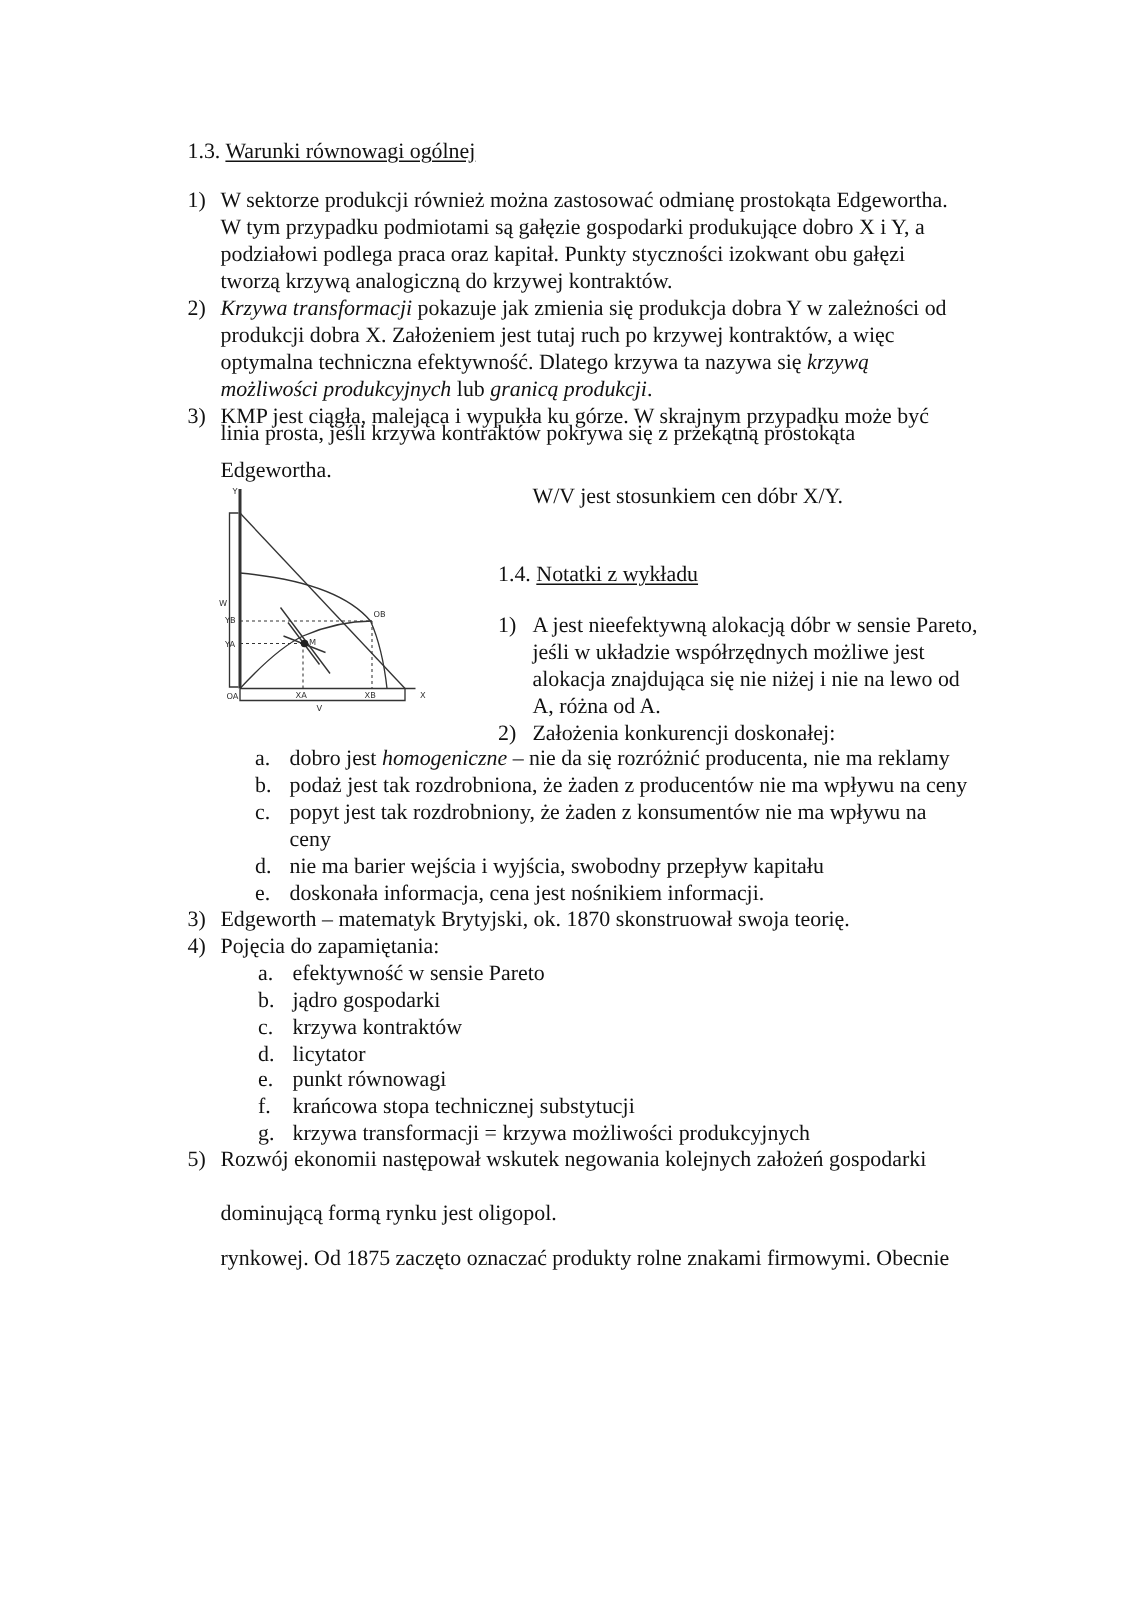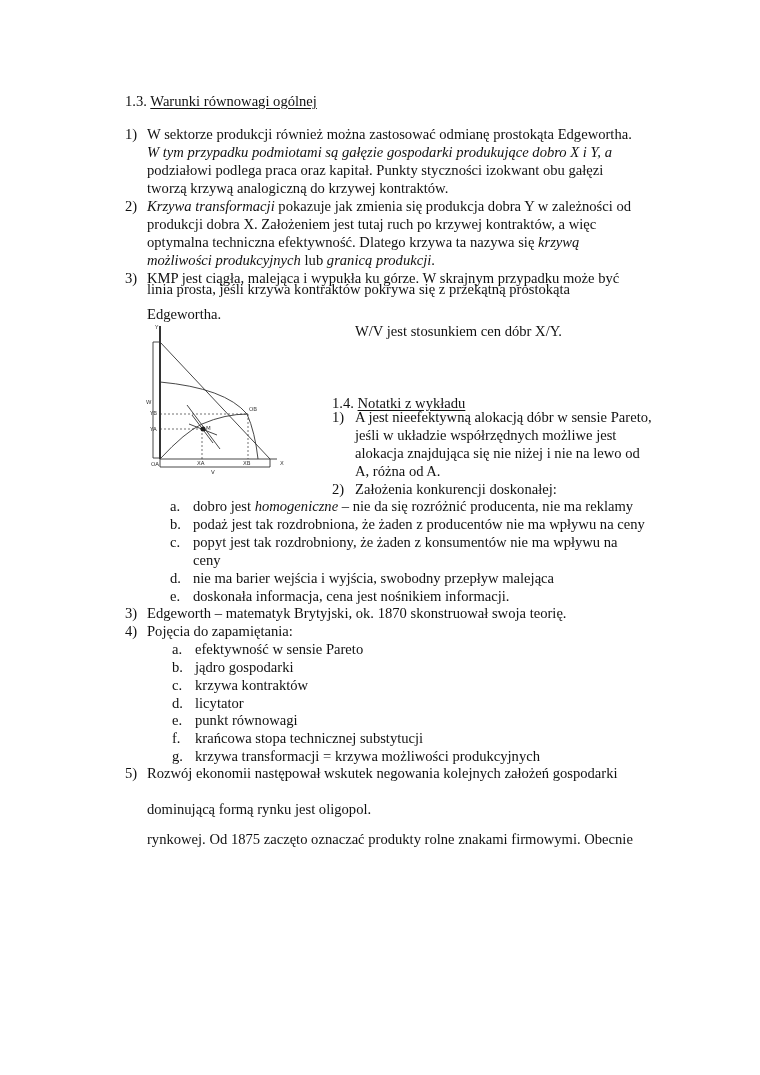--- a/index.html
+++ b/index.html
@@ -13,21 +13,21 @@
 </head>
 <body>
 
 <div class="ln" style="left:125px;top:92px;">
   <span>1.3.</span>
   <span class="u">Warunki równowagi ogólnej </span>
 </div>
 
 <div class="ln" style="left:125px;top:125px;">1)</div>
 <div class="ln" style="left:147px;top:125px;">W sektorze produkcji również można zastosować odmianę prostokąta Edgewortha.</div>
-<div class="ln" style="left:147px;top:143px;font-style:italic;">W tym przypadku podmiotami są gałęzie gospodarki produkujące dobro X i Y, a</div>
+<div class="ln" style="left:147px;top:143px;">W tym przypadku podmiotami są gałęzie gospodarki produkujące dobro X i Y, a</div>
 <div class="ln" style="left:147px;top:161px;">podziałowi podlega praca oraz kapitał. Punkty styczności izokwant obu gałęzi</div>
 <div class="ln" style="left:147px;top:179px;">tworzą krzywą analogiczną do krzywej kontraktów.</div>
 
 <div class="ln" style="left:125px;top:197px;">2)</div>
 <div class="ln" style="left:147px;top:197px;">
   <i>Krzywa transformacji</i><span> pokazuje jak zmienia się produkcja dobra Y w zależności od</span>
 </div>
 <div class="ln" style="left:147px;top:215px;">produkcji dobra X. Założeniem jest tutaj ruch po krzywej kontraktów, a więc</div>
 <div class="ln" style="left:147px;top:233px;">
   <span>optymalna techniczna efektywność. Dlatego krzywa ta nazywa się </span><i>krzywą</i>
@@ -80,21 +80,21 @@
     <text x="61" y="108">M</text>
     <text x="104" y="89">OB</text>
     <text x="6" y="144">OA</text>
     <text x="52" y="143">XA</text>
     <text x="98" y="143">XB</text>
     <text x="135" y="143">X</text>
     <text x="66" y="152">V</text>
   </g>
 </svg>
 
-<div class="ln" style="left:332px;top:394px;font-family:Liberation Serif, serif;">
+<div class="ln" style="left:332px;top:374px;font-family:Liberation Serif, serif;">
   <span>1.4.</span>
   <span class="u">Notatki z wykładu</span>
 </div>
 
 <div class="ln" style="left:332px;top:408px;">1)</div>
 <div class="ln" style="left:355px;top:408px;">A jest nieefektywną alokacją dóbr w sensie Pareto,</div>
 <div class="ln" style="left:355px;top:426px;">jeśli w układzie współrzędnych możliwe jest</div>
 <div class="ln" style="left:355px;top:444px;">alokacja znajdująca się nie niżej i nie na lewo od</div>
 <div class="ln" style="left:355px;top:462px;">A, różna od A.</div>
 
@@ -104,21 +104,21 @@
 <div class="ln" style="left:170px;top:497px;">a.</div>
 <div class="ln" style="left:193px;top:497px;">
   <span>dobro jest </span><i>homogeniczne</i><span> – nie da się rozróżnić producenta, nie ma reklamy</span>
 </div>
 <div class="ln" style="left:170px;top:515px;">b.</div>
 <div class="ln" style="left:193px;top:515px;">podaż jest tak rozdrobniona, że żaden z producentów nie ma wpływu na ceny</div>
 <div class="ln" style="left:170px;top:533px;">c.</div>
 <div class="ln" style="left:193px;top:533px;">popyt jest tak rozdrobniony, że żaden z konsumentów nie ma wpływu na</div>
 <div class="ln" style="left:193px;top:551px;">ceny</div>
 <div class="ln" style="left:170px;top:569px;">d.</div>
-<div class="ln" style="left:193px;top:569px;">nie ma barier wejścia i wyjścia, swobodny przepływ malejąca</div>
+<div class="ln" style="left:193px;top:569px;">nie ma barier wejścia i wyjścia, swobodny przepływ kapitału</div>
 <div class="ln" style="left:170px;top:587px;">e.</div>
 <div class="ln" style="left:193px;top:587px;">doskonała informacja, cena jest nośnikiem informacji.</div>
 
 <div class="ln" style="left:125px;top:604px;">3)</div>
 <div class="ln" style="left:147px;top:604px;">Edgeworth – matematyk Brytyjski, ok. 1870 skonstruował swoja teorię.</div>
 
 <div class="ln" style="left:125px;top:622px;">4)</div>
 <div class="ln" style="left:147px;top:622px;">Pojęcia do zapamiętania:</div>
 
 <div class="ln" style="left:172px;top:640px;">a.</div>

